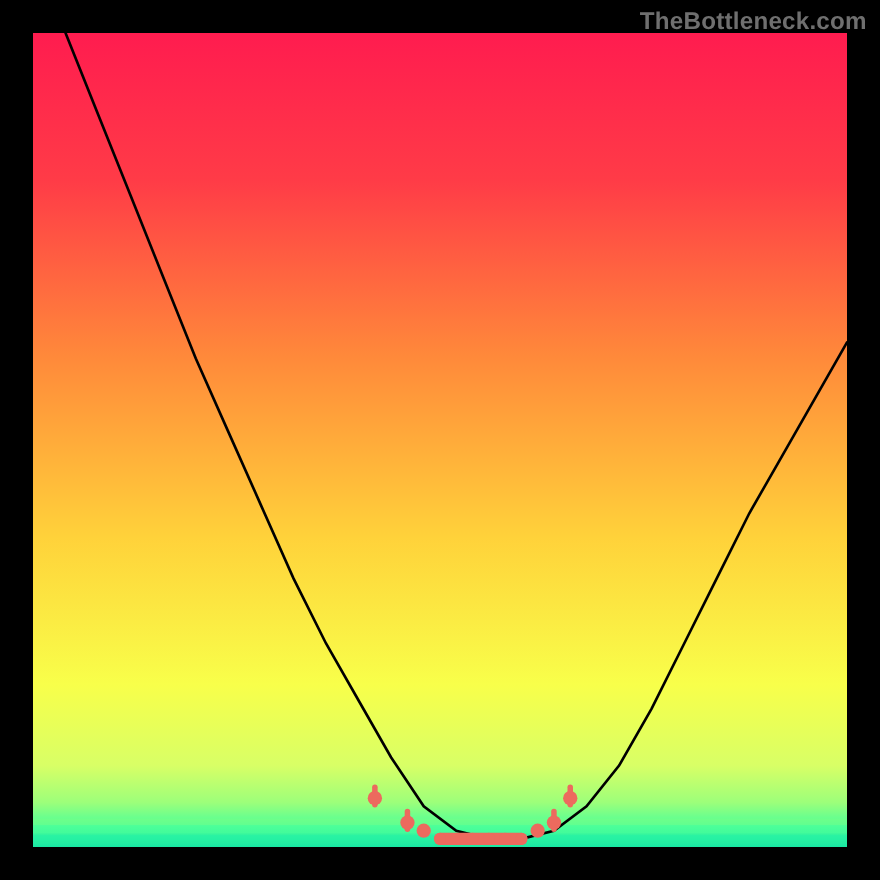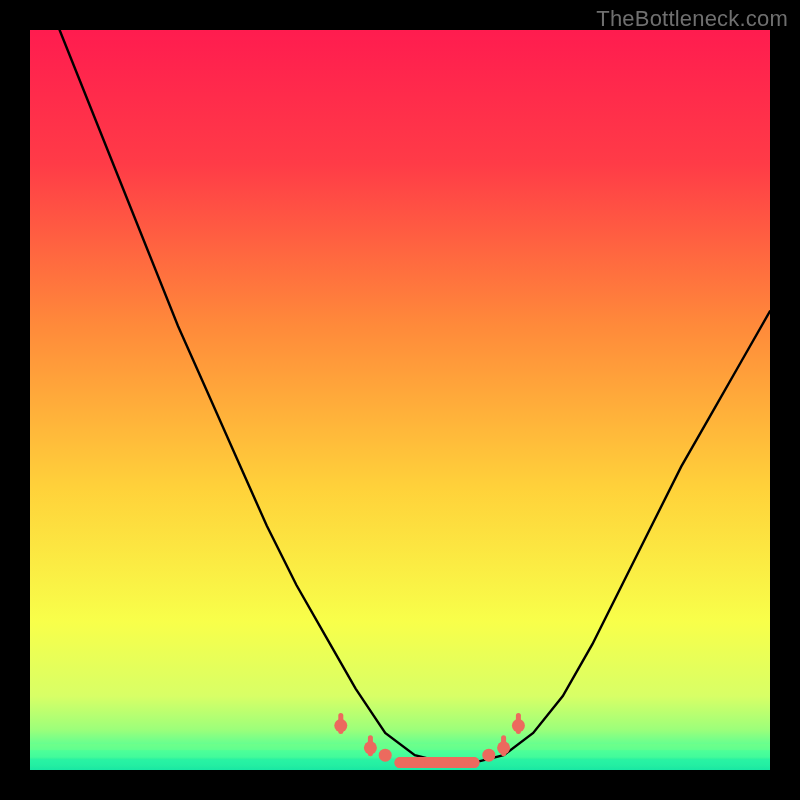--- a/index.html
+++ b/index.html
@@ -28,21 +28,21 @@
   .gradient {
     position: absolute;
     left: 0; top: 0; right: 0; bottom: 0;
   }
   .watermark {
     position: absolute;
     top: 6px;
     right: 12px;
     color: #6f6f6f;
     font-size: 22px;
-    font-weight: 400;
+    font-weight: 700;
     letter-spacing: 0.2px;
   }
   svg.curve {
     position: absolute;
     left: 0; top: 0;
     width: 740px;
     height: 740px;
   }
 </style>
 </head>

